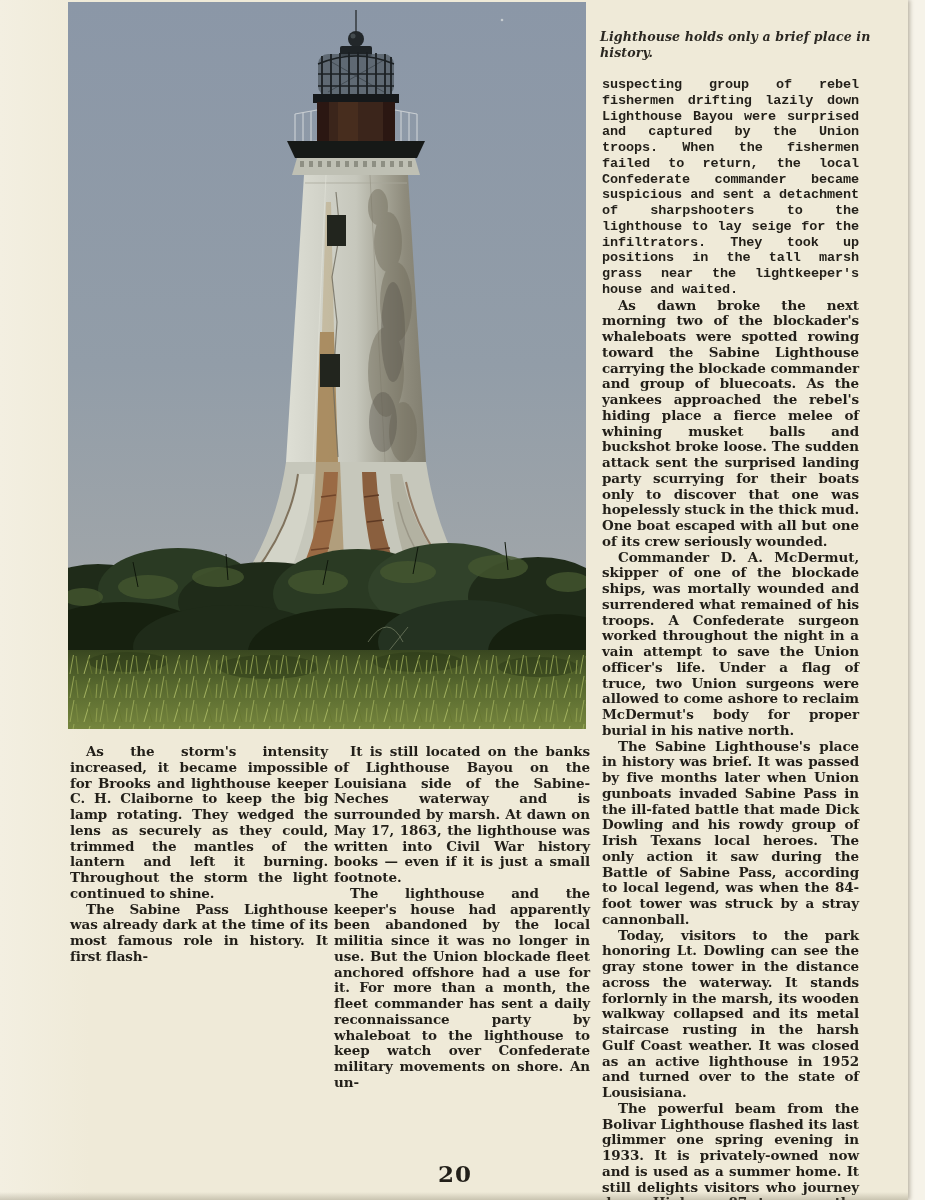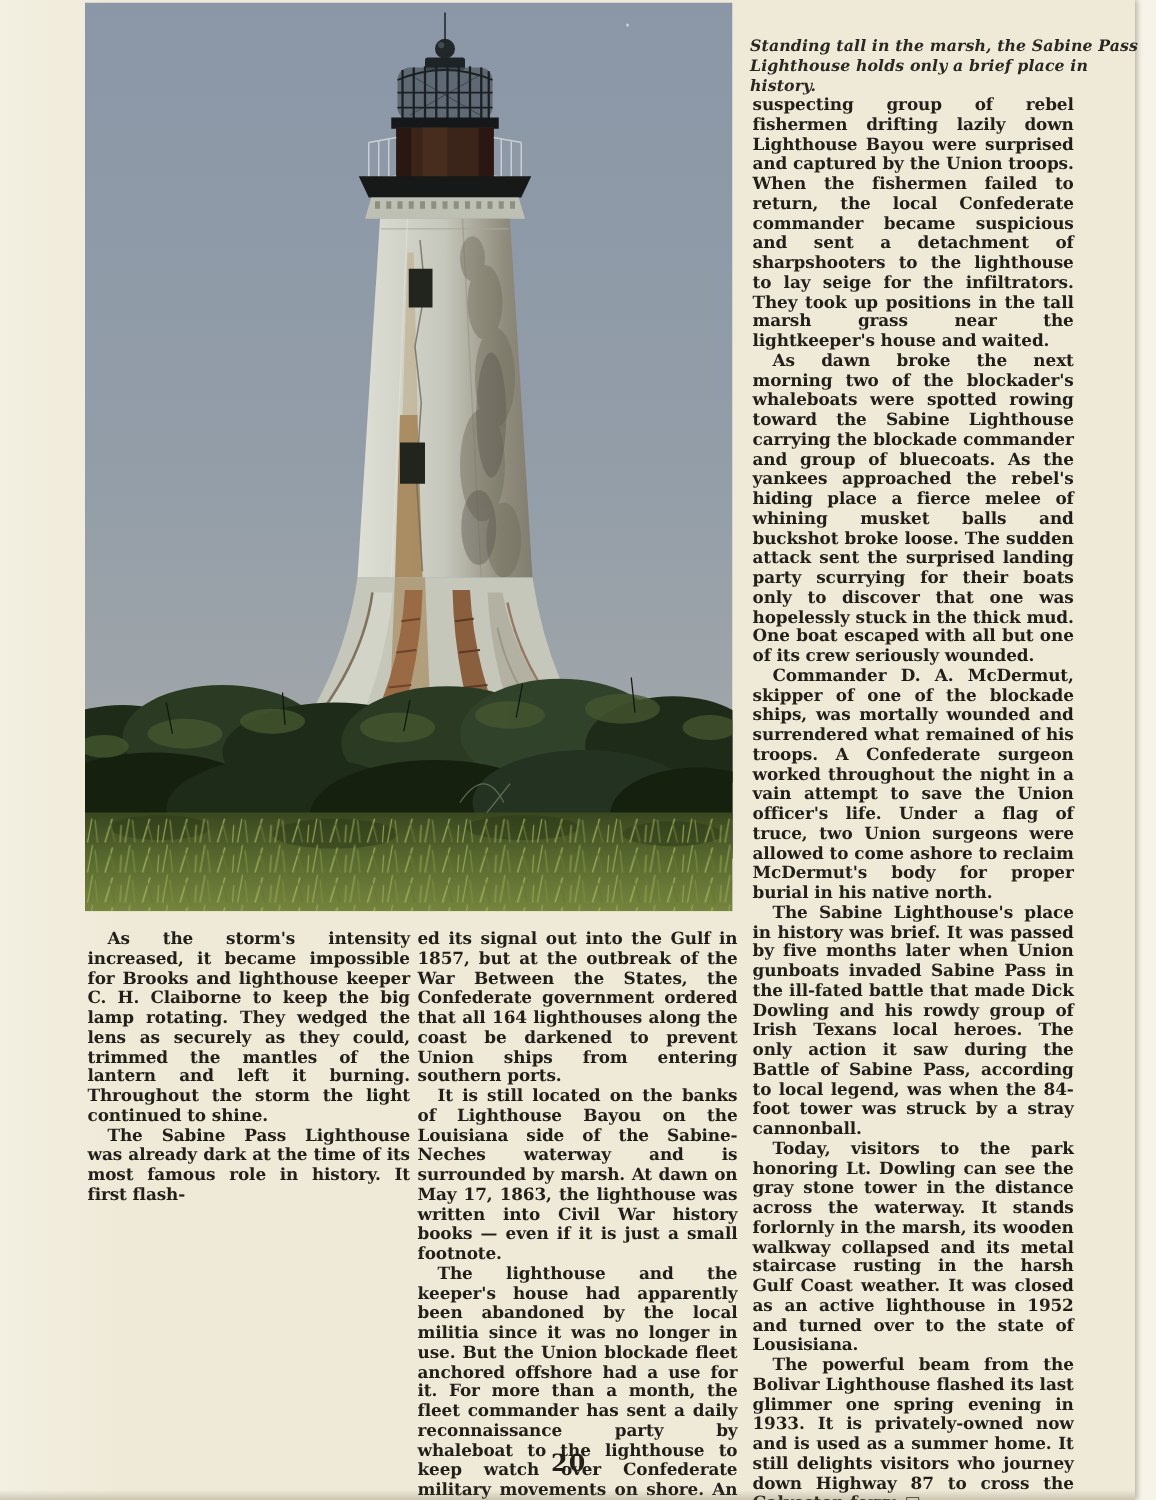--- a/index.html
+++ b/index.html
@@ -26,27 +26,27 @@
     position:absolute;left:600px;top:29px;width:312px;
     font-style:italic;font-weight:bold;font-size:12.6px;line-height:16px;
     color:#2b2822;letter-spacing:.1px;
   }
   .col{
     position:absolute;
     font-size:13.5px;line-height:15.75px;font-weight:bold;
     color:#221f19;text-align:justify;letter-spacing:-0.1px;
   }
   .col p{margin:0;text-indent:16px;}
-  .col p.cont{text-indent:0;}
+  .col p.cont{text-indent:0;font-family:Liberation Mono, monospace;}
   .col-left{left:70px;top:744px;width:258px;}
   .col-mid{left:334px;top:744px;width:256px;}
   .col-right{left:602px;top:77px;width:257px;}
   .page-number{
     position:absolute;left:330px;top:1160px;width:250px;
-    text-align:center;font-size:19px;font-weight:bold;color:#221f19;
+    text-align:center;font-size:23px;font-weight:bold;color:#221f19;
     letter-spacing:1px;
   }
 </style>
 </head>
 <body>
 
 <div class="sheet"></div>
 
 <figure class="photo">
   <svg viewBox="0 0 518 727" xmlns="http://www.w3.org/2000/svg">
@@ -243,39 +243,37 @@
           <ellipse cx="200" cy="665" rx="50" ry="12"></ellipse>
         <ellipse cx="350" cy="660" rx="45" ry="10"></ellipse>
           <ellipse cx="470" cy="665" rx="40" ry="10"></ellipse>
       </g>
       <rect x="0" y="653" width="518" height="74" fill="url(#grassP)" opacity="0.9"></rect>
     </g>
   </svg>
 </figure>
 
 <div class="caption">
-  <div>Standing tall in the marsh, the Sabine Pass</div>
   <div>Lighthouse holds only a brief place in history.</div>
 </div>
 
 <div class="col col-right">
   <p class="cont">suspecting group of rebel fishermen drifting lazily down Lighthouse Bayou were surprised and captured by the Union troops. When the fishermen failed to return, the local Confederate commander became suspicious and sent a detachment of sharpshooters to the lighthouse to lay seige for the infiltrators. They took up positions in the tall marsh grass near the lightkeeper's house and waited.</p>
   <p>As dawn broke the next morning two of the blockader's whaleboats were spotted rowing toward the Sabine Lighthouse carrying the blockade commander and group of bluecoats. As the yankees approached the rebel's hiding place a fierce melee of whining musket balls and buckshot broke loose. The sudden attack sent the surprised landing party scurrying for their boats only to discover that one was hopelessly stuck in the thick mud. One boat escaped with all but one of its crew seriously wounded.</p>
   <p>Commander D. A. McDermut, skipper of one of the blockade ships, was mortally wounded and surrendered what remained of his troops. A Confederate surgeon worked throughout the night in a vain attempt to save the Union officer's life. Under a flag of truce, two Union surgeons were allowed to come ashore to reclaim McDermut's body for proper burial in his native north.</p>
   <p>The Sabine Lighthouse's place in history was brief. It was passed by five months later when Union gunboats invaded Sabine Pass in the ill-fated battle that made Dick Dowling and his rowdy group of Irish Texans local heroes. The only action it saw during the Battle of Sabine Pass, according to local legend, was when the 84-foot tower was struck by a stray cannonball.</p>
   <p>Today, visitors to the park honoring Lt. Dowling can see the gray stone tower in the distance across the waterway. It stands forlornly in the marsh, its wooden walkway collapsed and its metal staircase rusting in the harsh Gulf Coast weather. It was closed as an active lighthouse in 1952 and turned over to the state of Lousisiana.</p>
   <p>The powerful beam from the Bolivar Lighthouse flashed its last glimmer one spring evening in 1933. It is privately-owned now and is used as a summer home. It still delights visitors who journey down Highway 87 to cross the Galveston ferry. □</p>
 </div>
 
 <div class="col col-left">
   <p>As the storm's intensity increased, it became impossible for Brooks and lighthouse keeper C. H. Claiborne to keep the big lamp rotating. They wedged the lens as securely as they could, trimmed the mantles of the lantern and left it burning. Throughout the storm the light continued to shine.</p>
   <p>The Sabine Pass Lighthouse was already dark at the time of its most famous role in history. It first flash-</p>
 </div>
 
 <div class="col col-mid">
-  <p class="cont">ed its signal out into the Gulf in 1857, but at the outbreak of the War Between the States, the Confederate government ordered that all 164 lighthouses along the coast be darkened to prevent Union ships from entering southern ports.</p>
   <p>It is still located on the banks of Lighthouse Bayou on the Louisiana side of the Sabine-Neches waterway and is surrounded by marsh. At dawn on May 17, 1863, the lighthouse was written into Civil War history books — even if it is just a small footnote.</p>
   <p>The lighthouse and the keeper's house had apparently been abandoned by the local militia since it was no longer in use. But the Union blockade fleet anchored offshore had a use for it. For more than a month, the fleet commander has sent a daily reconnaissance party by whaleboat to the lighthouse to keep watch over Confederate military movements on shore. An un-</p>
 </div>
 
 <div class="page-number">20</div>
 
 <div class="bottom-edge"></div>
 
 </body></html>

